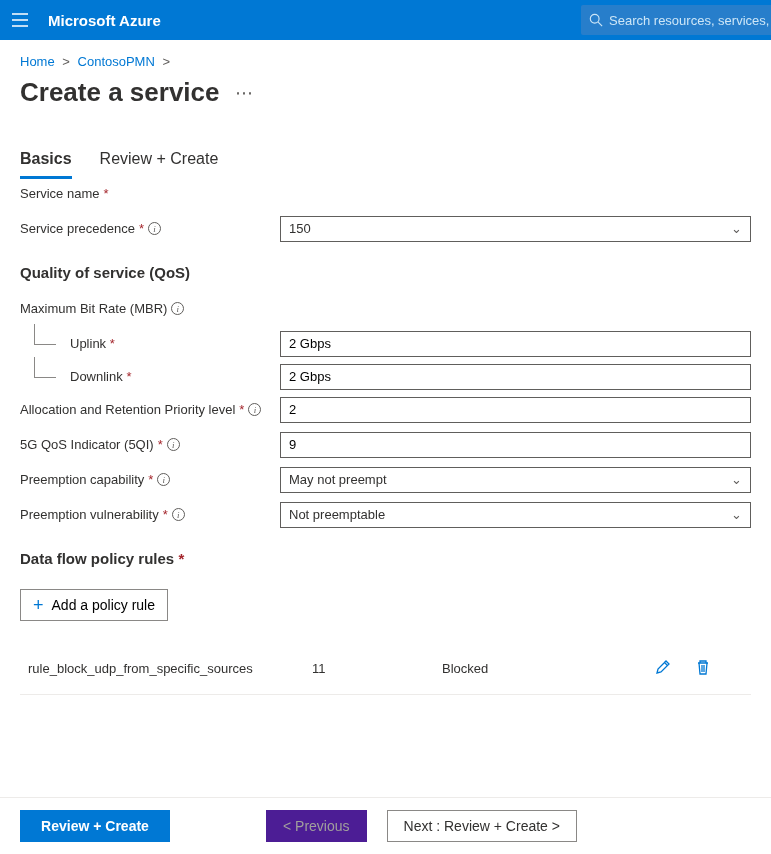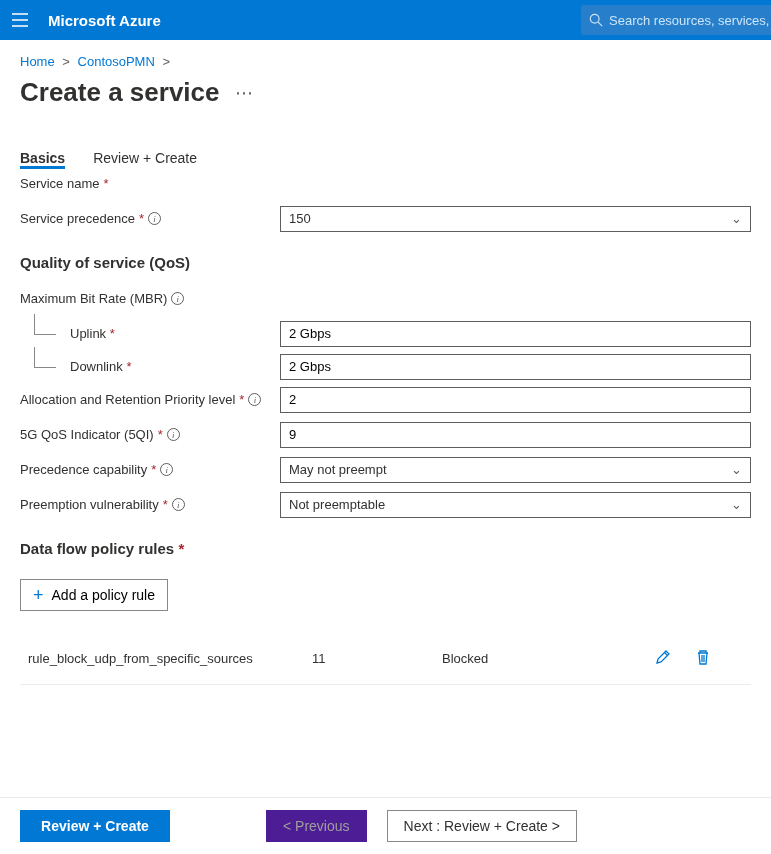--- a/index.html
+++ b/index.html
@@ -14,21 +14,21 @@
   .searchbox svg { flex-shrink: 0; margin-right: 6px; }
 
   .content { padding: 14px 20px 70px 20px; }
   .breadcrumb { font-size: 13px; color: #0078d4; margin-bottom: 8px; }
   .breadcrumb a { color: #0078d4; text-decoration: none; cursor: pointer; }
   .breadcrumb .chev { color: #605e5c; margin: 0 4px; }
   h1 { font-size: 26px; font-weight: 600; margin-bottom: 4px; display: inline-block; }
   .more { display: inline-block; margin-left: 12px; color: #605e5c; font-size: 18px; vertical-align: 2px; cursor: pointer; }
 
   .tabs { display: flex; gap: 28px; margin-top: 38px; border-bottom: 1px solid transparent; }
-  .tab { font-size: 14px; color: #323130; cursor: pointer; }
+  .tab { padding-bottom: 8px; font-size: 16px; color: #323130; cursor: pointer; }
   .tab.active { font-weight: 600; border-bottom: 3px solid #0078d4; }
 
   .form { }
   .row { display: flex; align-items: center; margin-bottom: 8px; min-height: 27px; }
   .label { width: 260px; font-size: 13px; display: flex; align-items: center; gap: 4px; }
   .req { color: #a4262c; }
   .info-icon { display: inline-flex; border: 1px solid #605e5c; color: #605e5c; border-radius: 50%; width: 13px; height: 13px; font-size: 9px; align-items: center; justify-content: center; cursor: pointer; font-style: italic; font-family: Georgia, serif; }
   .field { flex: 1; }
   .field input, .field .select { width: 100%; height: 26px; border: 1px solid #605e5c; padding: 0 8px; font-size: 13px; font-family: inherit; background: #fff; }
   .field .select { display: flex; align-items: center; justify-content: space-between; cursor: pointer; }
@@ -171,21 +171,21 @@
       <div class="label">
         <span>5G QoS Indicator (5QI)</span>
           <span class="req">*</span>
         <span class="info-icon">i</span>
       </div>
       <div class="field"><input value="9" style=""></div>
     </div>
 
     <div class="row">
       <div class="label">
-        <span>Precedence capability</span>
+        <span>Preemption capability</span>
           <span class="req">*</span>
         <span class="info-icon">i</span>
       </div>
       <div class="field">
         <div class="select">
           <span>May not preempt</span>
           <span class="chevron">⌄</span>
         </div>
       </div>
     </div>

